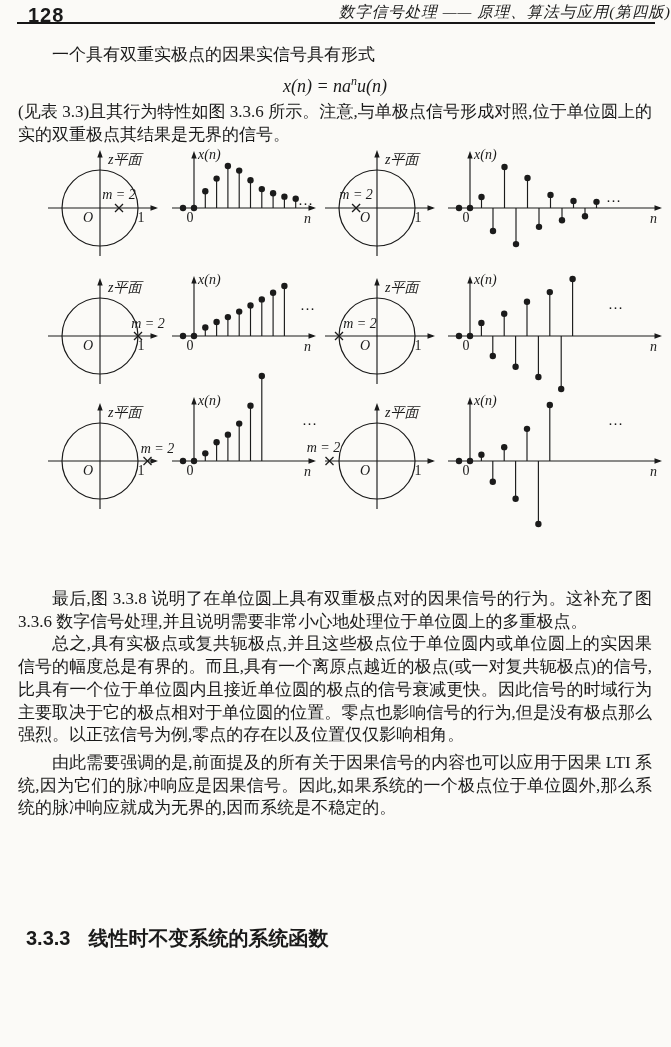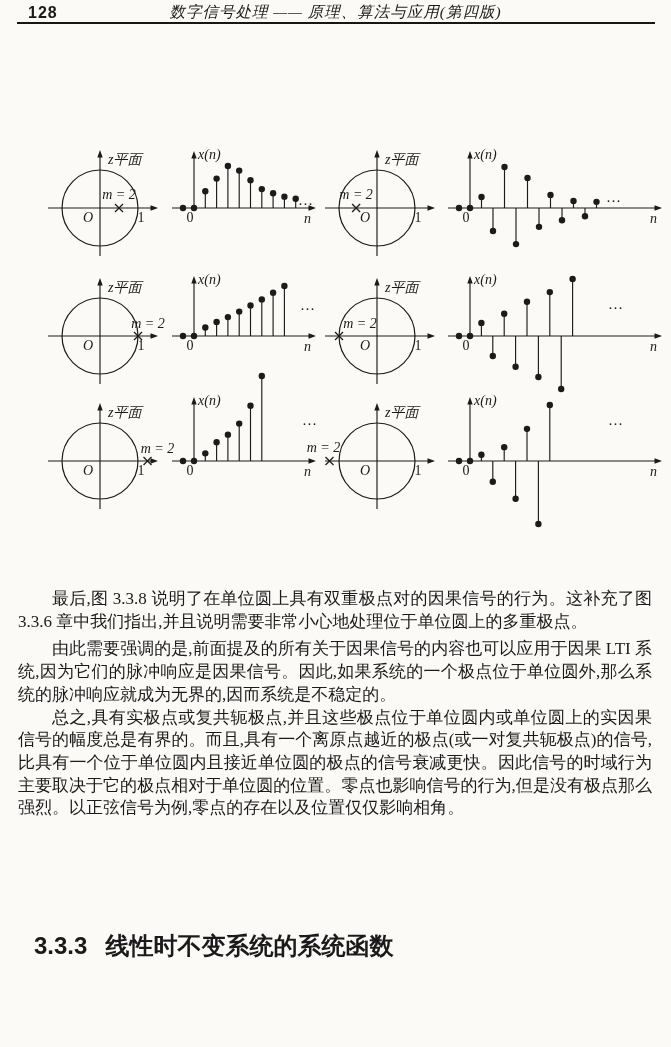--- a/index.html
+++ b/index.html
@@ -10,24 +10,24 @@
     font-family:"Liberation Serif", serif;
     position:relative;
     overflow:hidden;
   }
   .page{position:relative;width:671px;height:1047px;}
   
   .hdr{position:absolute;top:2px;left:0;right:0;height:22px;}
   .page-num{
     position:absolute;left:28px;top:2px;
     font-family:"Liberation Sans", sans-serif;
-    font-weight:bold;font-size:16px;letter-spacing:1px;
+    font-weight:bold;font-size:20px;letter-spacing:1px;
   }
   .hdr-title{
-    display:block;text-align:center;
+    display:block;text-align:right;
     font-style:italic;font-size:15.5px;letter-spacing:1px;
   }
   .hdr-rule{
     position:absolute;top:22px;left:17px;right:16px;height:0;
     border:none;border-top:2px solid #161616;margin:0;
   }
   
   .blk{position:absolute;left:18px;right:19px;}
   p{margin:0;font-size:17px;line-height:22.7px;text-align:justify;}
   .indent{text-indent:2em;}
@@ -40,42 +40,47 @@
   .formula sup{font-size:12px;font-style:italic;}
   #fig-wrap{position:absolute;top:145px;left:0;width:623px;height:400px;}
   #figure-svg{display:block;overflow:visible;}
   .caption{
     position:absolute;top:544px;left:0;right:0;
     text-align:center;font-size:15.5px;line-height:20px;
   }
   #body1{top:588px;}
   #body1 .mt{margin-top:5px;}
   .sec-heading{
-    position:absolute;top:917px;left:18px;right:19px;margin:16px;
+    position:absolute;top:917px;left:18px;right:19px;margin:8px;
     font-family:"Liberation Sans", sans-serif;
-    font-weight:bold;font-size:24px;line-height:26px;
+    font-weight:bold;font-size:20px;line-height:26px;
   }
   .sec-heading .sec-num{margin-right:18px;}
   #closing-blk{top:954px;}
   
   .flab{font:14px "Liberation Serif", serif;fill:#1a1a1a;}
   .fl-it{font:italic 14px "Liberation Serif", serif;fill:#1a1a1a;}
   .fell{font:15px "Liberation Serif", serif;fill:#1a1a1a;letter-spacing:1px;}
 </style>
 </head>
 <body>
 
 <div class="page">
 
   <div class="hdr">
     <span class="page-num">128</span>
     <span class="hdr-title">数字信号处理 —— 原理、算法与应用(第四版)</span>
   </div>
   <hr class="hdr-rule">
 
+  <div class="blk" id="intro">
+    <p class="indent lead">一个具有双重实极点的因果实信号具有形式</p>
+    <p class="formula"><span>x(n) = na</span><sup>n</sup><span>u(n)</span></p>
+    <p>(见表 3.3)且其行为特性如图 3.3.6 所示。注意,与单极点信号形成对照,位于单位圆上的实的双重极点其结果是无界的信号。</p>
+  </div>
 
   <div id="fig-wrap">
     <svg id="figure-svg" width="671" height="400" viewBox="0 0 671 400">
         <line x1="48" y1="63" x2="156" y2="63" stroke="#1b1b1b" stroke-width="1.15"></line>
         <polygon points="158,63 150.5,60.3 150.5,65.7" fill="#1b1b1b"></polygon>
         <line x1="100" y1="111" x2="100" y2="11" stroke="#1b1b1b" stroke-width="1.15"></line>
         <polygon points="100,5 97.3,12.5 102.7,12.5" fill="#1b1b1b"></polygon>
         <circle cx="100" cy="63" r="38" fill="none" stroke="#1b1b1b" stroke-width="1.2"></circle>
         <line x1="115" y1="59" x2="123" y2="67" stroke="#1b1b1b" stroke-width="1.3"></line>
         <line x1="115" y1="67" x2="123" y2="59" stroke="#1b1b1b" stroke-width="1.3"></line>
@@ -296,23 +301,23 @@
         <circle cx="527" cy="283.87" r="3.2" fill="#1b1b1b"></circle>
         <line x1="538.4" y1="316" x2="538.4" y2="379" stroke="#1b1b1b" stroke-width="1.15"></line>
         <circle cx="538.4" cy="379" r="3.2" fill="#1b1b1b"></circle>
         <line x1="549.8" y1="316" x2="549.8" y2="259.93" stroke="#1b1b1b" stroke-width="1.15"></line>
         <circle cx="549.8" cy="259.93" r="3.2" fill="#1b1b1b"></circle>
       </svg>
   </div>
 
 
   <div class="blk" id="body1">
-    <p class="indent">最后,图 3.3.8 说明了在单位圆上具有双重极点对的因果信号的行为。这补充了图 3.3.6 章中我们指出,并且说明需要非常小心地处理位于单位圆上的多重极点。</p>
+    <p class="indent">最后,图 3.3.8 说明了在单位圆上具有双重极点对的因果信号的行为。这补充了图 3.3.6 数字信号处理,并且说明需要非常小心地处理位于单位圆上的多重极点。</p>
+    <p class="indent">总之,具有实极点或复共轭极点,并且这些极点位于单位圆内或单位圆上的实因果信号的幅度总是有界的。而且,具有一个离原点越近的极点(或一对复共轭极点)的信号,比具有一个位于单位圆内且接近单位圆的极点的信号衰减更快。因此信号的时域行为主要取决于它的极点相对于单位圆的位置。零点也影响信号的行为,但是没有极点那么强烈。以正弦信号为例,零点的存在以及位置仅仅影响相角。</p>
     <p class="indent mt">由此需要强调的是,前面提及的所有关于因果信号的内容也可以应用于因果 LTI 系统,因为它们的脉冲响应是因果信号。因此,如果系统的一个极点位于单位圆外,那么系统的脉冲响应就成为无界的,因而系统是不稳定的。</p>
-    <p class="indent">总之,具有实极点或复共轭极点,并且这些极点位于单位圆内或单位圆上的实因果信号的幅度总是有界的。而且,具有一个离原点越近的极点(或一对复共轭极点)的信号,比具有一个位于单位圆内且接近单位圆的极点的信号衰减更快。因此信号的时域行为主要取决于它的极点相对于单位圆的位置。零点也影响信号的行为,但是没有极点那么强烈。以正弦信号为例,零点的存在以及位置仅仅影响相角。</p>
   </div>
 
   <h2 class="sec-heading">
     <span class="sec-num">3.3.3</span><span>线性时不变系统的系统函数</span>
   </h2>
 
 
 </div>
 
 </body></html>

